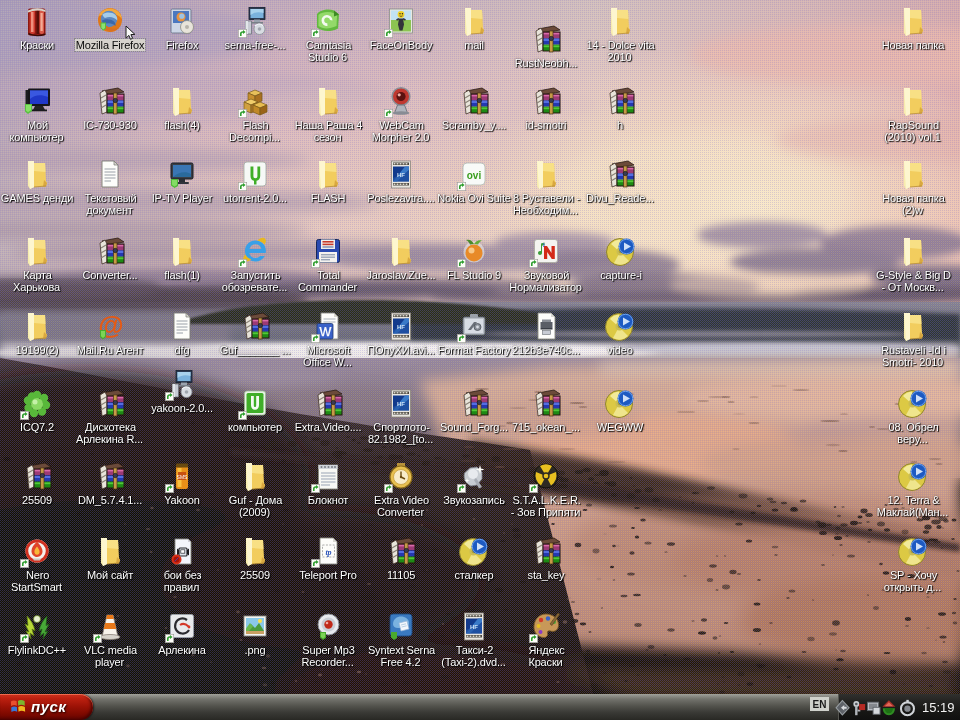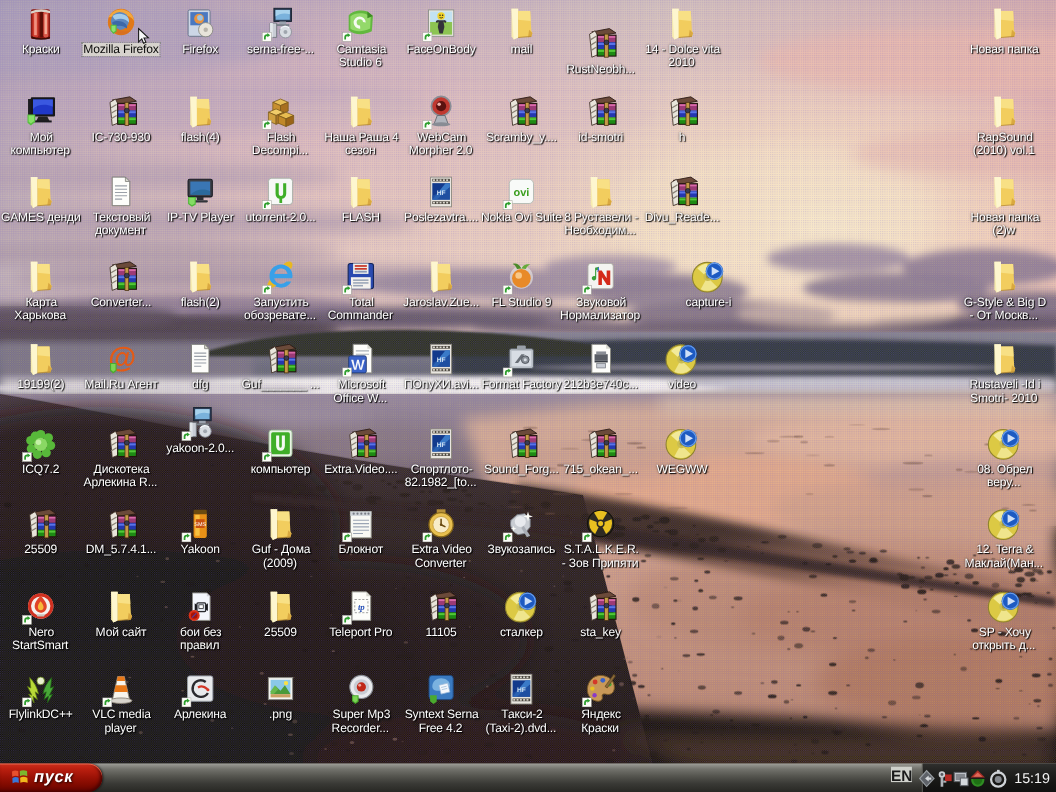--- a/index.html
+++ b/index.html
@@ -16,21 +16,21 @@
  background:linear-gradient(#a2a29c 0,#8e8e88 7%,#72726c 20%,#54544e 45%,#3a3a36 70%,#282824 100%);}
 #tray{position:absolute;left:838px;top:694px;width:122px;height:26px;z-index:6;border-left:1px solid #555550;
  background:linear-gradient(#30302e 0,#222220 30%,#161614 70%,#101010 100%);}
 #start{position:absolute;left:0;top:694px;width:93px;height:26px;z-index:6;
  border-radius:0 13px 13px 0;
  background:linear-gradient(#d03420 0,#bc2010 18%,#9c1206 48%,#800a00 75%,#620400 100%);
  box-shadow:inset 0 1px 0 rgba(255,120,90,.8), inset -2px -1px 3px rgba(60,0,0,.8), 1px 0 2px rgba(0,0,0,.6);}
 #start span{position:absolute;left:31px;top:4px;color:#fff;font-size:15px;font-weight:bold;
  font-style:italic;text-shadow:1px 1px 2px rgba(0,0,0,.8);letter-spacing:0.5px;}
 #en{position:absolute;left:810px;top:697px;width:19px;height:14px;background:#cfd1cb;
- color:#1a1a1a;font-size:14px;font-weight:bold;text-align:center;line-height:16px;z-index:7;}
+ color:#1a1a1a;font-size:10px;font-weight:bold;text-align:center;line-height:16px;z-index:7;}
 #ticons{position:absolute;left:834px;top:698px;z-index:7;transform:scale(0.93);transform-origin:0 0;}
 #clock{position:absolute;left:922px;top:700px;width:38px;color:#f0f0f0;font-size:13px;z-index:7;}
 </style></head>
 <body>
 <svg id="wall" width="960" height="720" viewBox="0 0 960 720">
 <defs>
 <linearGradient id="skyv" x1="0" y1="0" x2="0" y2="1">
  <stop offset="0" stop-color="#b6a9bd"></stop>
         <stop offset="0.28" stop-color="#d4b8c3"></stop>
  <stop offset="0.55" stop-color="#e4cac3"></stop>
@@ -1238,21 +1238,21 @@
         <g>
 <path d="M7 3 L13 3 L13 29 L9 31 L7 28 Z" fill="#f7ecae"></path>
 <path d="M7 3 L13 3 L13 29 L9 31 Z" fill="#fdf6cf"></path>
 <path d="M13 5 L24 5 L25 23 L26 25 L25 28 L13 29 Z" fill="#f2cd5e"></path>
 <path d="M13 5 L24 5 L24.5 14 L13 13 Z" fill="#f8e085"></path>
 <path d="M23 22 L26 25 L25 28.5 L22 28.8 Z" fill="#d9a840"></path>
 <path d="M13 28.6 L25 27.6 L25 28.6 L13 29.6 Z" fill="#b98d33" opacity=".8"></path>
 </g>
       </svg>
     </div>
-    <div class="lbl"><span>flash(2)</span></div>
+    <div class="lbl"><span>flash(1)</span></div>
   </div>
 <div class="cell" style="left:215px;top:235px">
     <div class="ic" style="position:relative">
       <svg width="32" height="32" viewBox="0 0 32 32">
         <g>
 <path d="M16.5 5.5 C10.5 5.5 6 10 6 16 C6 22 10.5 26.5 16.5 26.5 C20.5 26.5 24 24.5 25.8 21 L21.2 21 C20 22.3 18.4 23 16.6 23 C13.4 23 11 21 10.4 18 L26.6 18 C26.8 17.3 26.9 16.6 26.9 15.8 C26.9 10 22.3 5.5 16.5 5.5 Z M10.5 14 C11.2 11.2 13.5 9.2 16.5 9.2 C19.5 9.2 21.8 11.2 22.4 14 Z" fill="#38a0e8"></path>
 <path d="M16.5 5.5 C20 5.5 23.5 7 25.5 9.5 C27.5 6.5 27.2 4.2 25.5 3.2 C23.8 2.2 20.8 3 18.5 5.6 C17.8 5.5 17.2 5.5 16.5 5.5 Z" fill="#e8b820"></path>
 <path d="M6.3 19.5 C4 22.5 3.4 25.2 5 26.3 C6.8 27.5 10 26.3 12.3 24.3 C9.5 23.5 7.4 21.8 6.3 19.5 Z" fill="#e8b820"></path>
 </g>
       </svg>
@@ -1328,21 +1328,21 @@
 <path d="M14 24 L14 11 L17 11 L21.5 18 L21.5 11 L24.8 11 L24.8 24 L21.8 24 L17.2 17 L17.2 24 Z" fill="#d42a18"></path>
 </g>
       </svg>
       <svg width="9" height="9" viewBox="0 0 9 9" style="position:absolute;left:-1px;top:24px">
         <rect x="0.3" y="0.3" width="8.4" height="8.4" fill="#fdfdf8" stroke="#9a9a94" stroke-width="0.6"></rect>
         <path d="M2 7 L2 4.8 C2 3.2 3 2.2 4.6 2.2 L5 2.2 L5 1.1 L7.6 3 L5 4.9 L5 3.7 C4.1 3.7 3.6 4.2 3.6 5.1 L3.6 7 Z" fill="#2e9e2e"></path>
       </svg>
     </div>
     <div class="lbl"><span>Звуковой<br>Нормализатор</span></div>
   </div>
-<div class="cell" style="left:604px;top:235px">
+<div class="cell" style="left:581px;top:235px">
     <div class="ic" style="position:relative">
       <svg width="32" height="32" viewBox="0 0 32 32">
         <g>
 <circle cx="15" cy="17" r="13.5" fill="#dcc944"></circle>
 <circle cx="15" cy="17" r="13.5" fill="none" stroke="#8f832e" stroke-width="1"></circle>
 <path d="M6 9 A13 13 0 0 1 15 4.5 L15 17 Z" fill="#f2ea9a"></path>
 <path d="M9 28 A13.5 13.5 0 0 0 24 26 L15 17 Z" fill="#efe58c"></path>
 <circle cx="15.5" cy="16.5" r="4" fill="#cabd52"></circle>
 <circle cx="15.5" cy="16.5" r="1.8" fill="#a99c3e"></circle>
 <circle cx="21.5" cy="11.5" r="8" fill="#1d5ac2"></circle>

